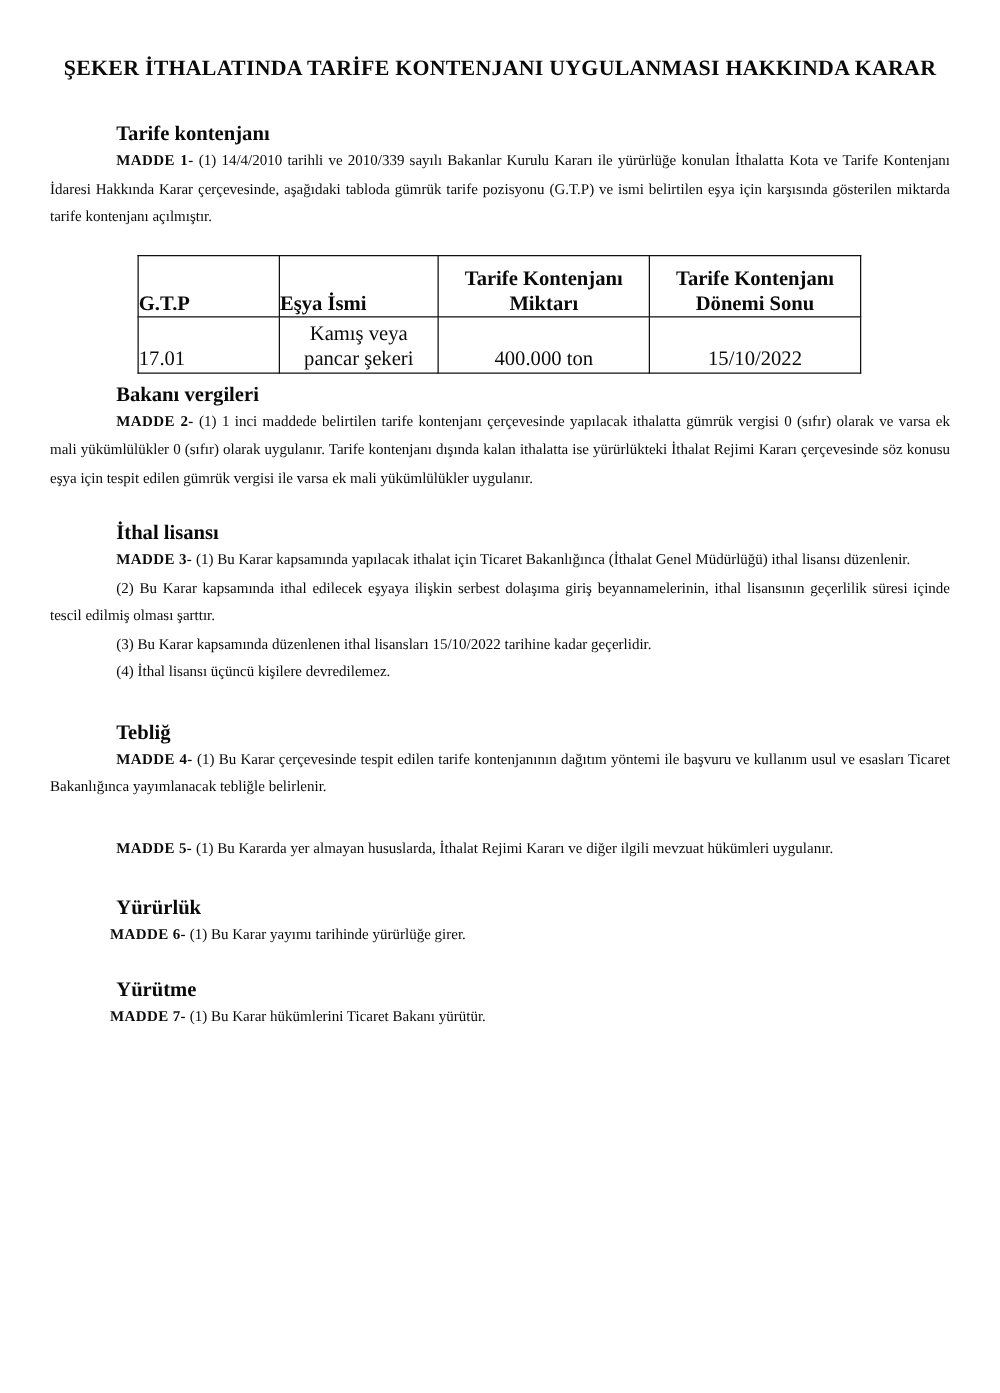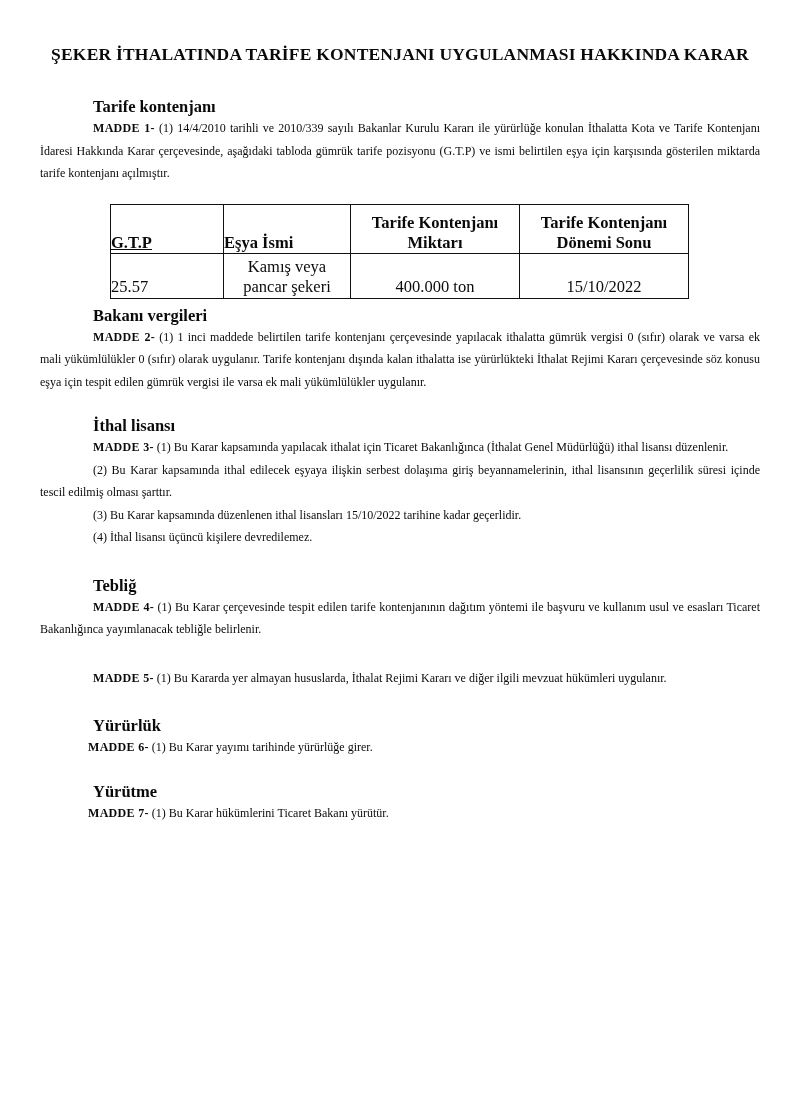--- a/index.html
+++ b/index.html
@@ -75,21 +75,21 @@
     width: 574px;
     table-layout: fixed;
     font-size: 16.5px;
   }
   table.kota td, table.kota th {
     border: 1.3px solid #111111;
     padding: 0;
     vertical-align: bottom;
     color: #0a0a0a;
   }
-  th.col-gtp   { width: 112px; text-decoration: underline; }
+  th.col-gtp   { width: 112px; }
   th.col-esya  { width: 126px; }
   th.col-mik   { width: 168px; }
   th.col-donem { width: 168px; }
 
   table.kota thead th {
     font-weight: bold;
     height: 48px;
     line-height: 20px;
   }
   th.h-left {
@@ -148,21 +148,21 @@
               <span>Miktarı</span>
             </th>
             <th class="col-donem h-center">
               <span>Tarife Kontenjanı</span><br>
               <span>Dönemi Sonu</span>
             </th>
           </tr>
         </thead>
         <tbody>
           <tr>
-            <td class="c-left">25.57</td>
+            <td class="c-left">17.01</td>
             <td class="c-wrap">
               <span>Kamış veya</span><br>
               <span>pancar şekeri</span>
             </td>
             <td class="c-center">400.000 ton</td>
             <td class="c-center">15/10/2022</td>
           </tr>
         </tbody>
       </table>
     </div>

